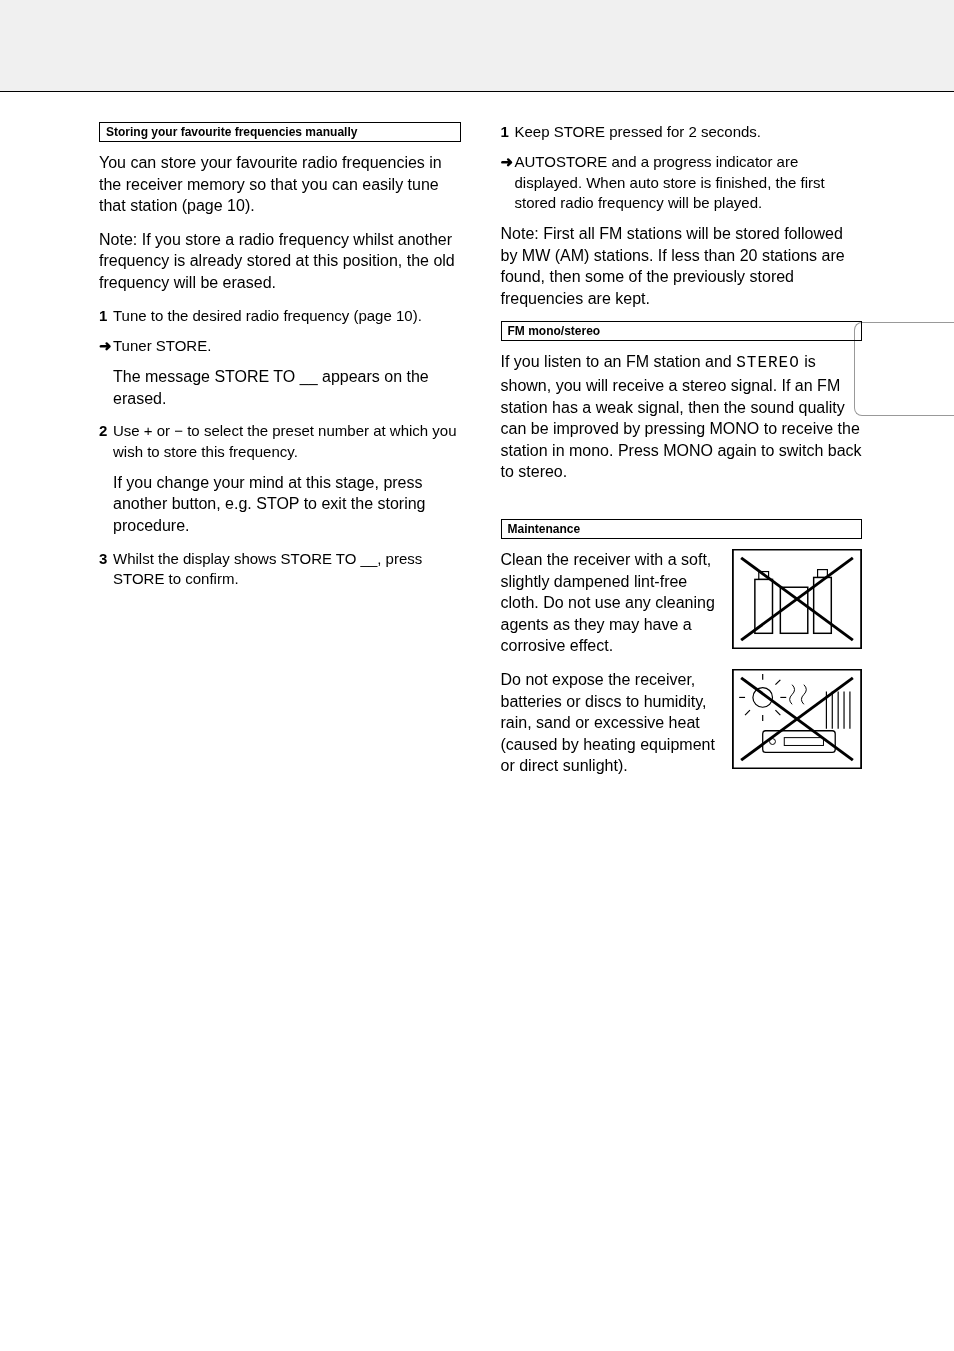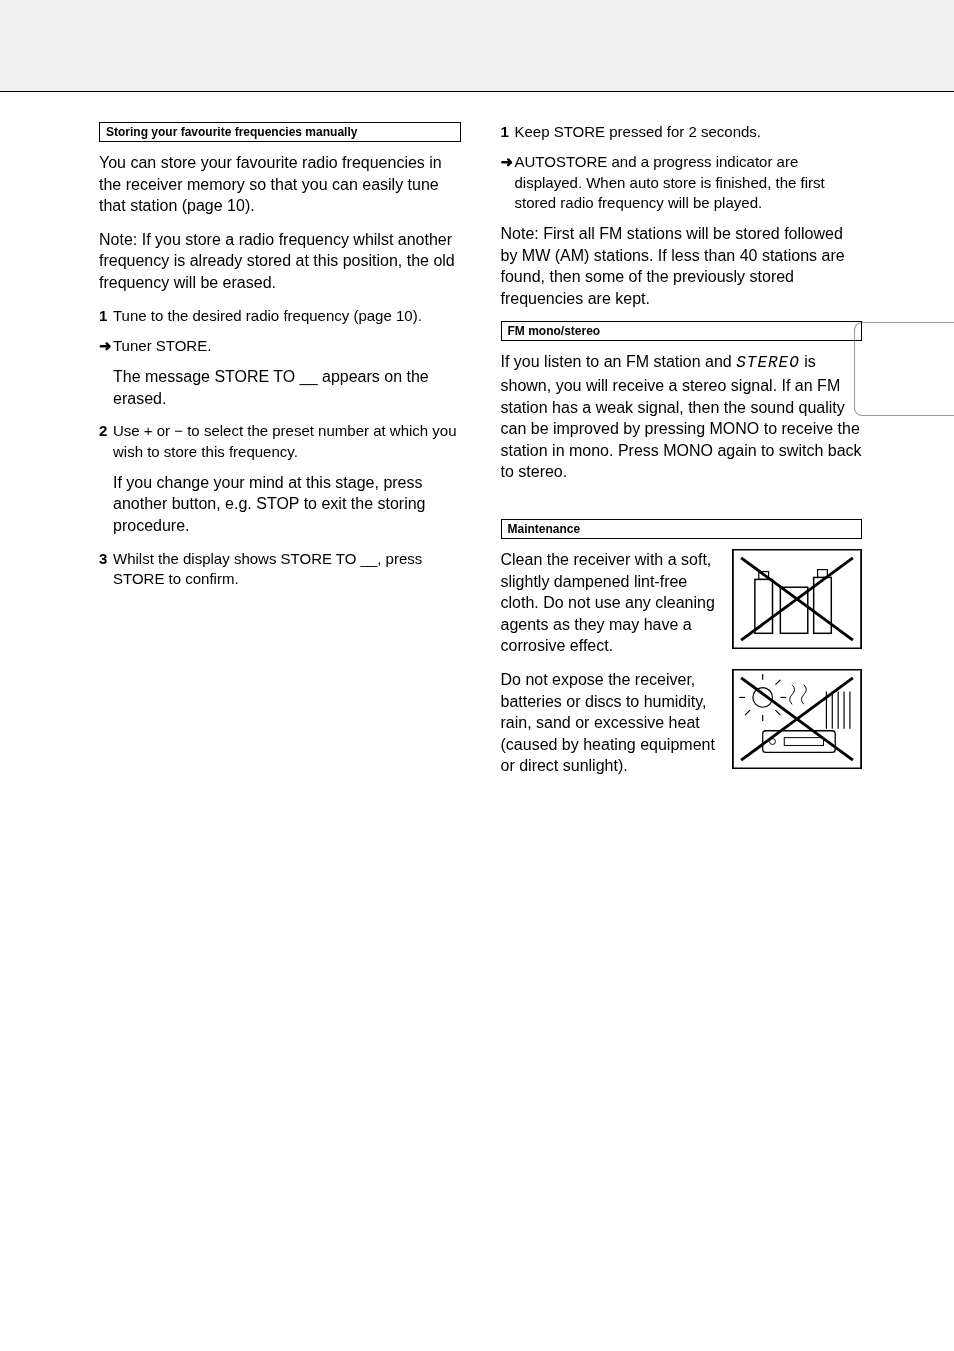--- a/index.html
+++ b/index.html
@@ -68,21 +68,20 @@
     border-top: 1px solid #999;
     border-bottom: 1px solid #999;
     border-top-left-radius: 8px;
     border-bottom-left-radius: 8px;
     background: #fff;
   }
   .lcd {
     font-family: "Courier New", monospace;
     font-weight: normal;
     letter-spacing: 1px;
-    font-style: italic;
   }
   .footer-pg {
     position: absolute;
     bottom: -220px;
     right: 90px;
     font-size: 11px;
   }
 </style>
 </head>
 <body>
@@ -124,21 +123,21 @@
 
 
 
     <div class="numbered">
       <span class="num">1</span><span>Keep STORE pressed for 2 seconds.</span>
     </div>
     <div class="numbered">
       <span class="num">➜</span><span>AUTOSTORE and a progress indicator are displayed. When auto store is finished, the first stored radio frequency will be played.</span>
     </div>
 
-    <div class="body-text">Note: First all FM stations will be stored followed by MW (AM) stations. If less than 40 stations are found, then some of the previously stored frequencies are kept.</div>
+    <div class="body-text">Note: First all FM stations will be stored followed by MW (AM) stations. If less than 20 stations are found, then some of the previously stored frequencies are kept.</div>
 
     <div class="section-title" style="margin-top:8px">FM mono/stereo</div>
 
     <div class="body-text">
       <span>If you listen to an FM station and <span class="lcd">STEREO</span> is shown, you will receive a stereo signal. If an FM station has a weak signal, then the sound quality can be improved by pressing MONO to receive the station in mono. Press MONO again to switch back to stereo.</span>
     </div>
 
     <div class="section-title" style="margin-top:36px">Maintenance</div>
 
     <svg class="icon-img" width="130" height="100" viewBox="0 0 130 100">

